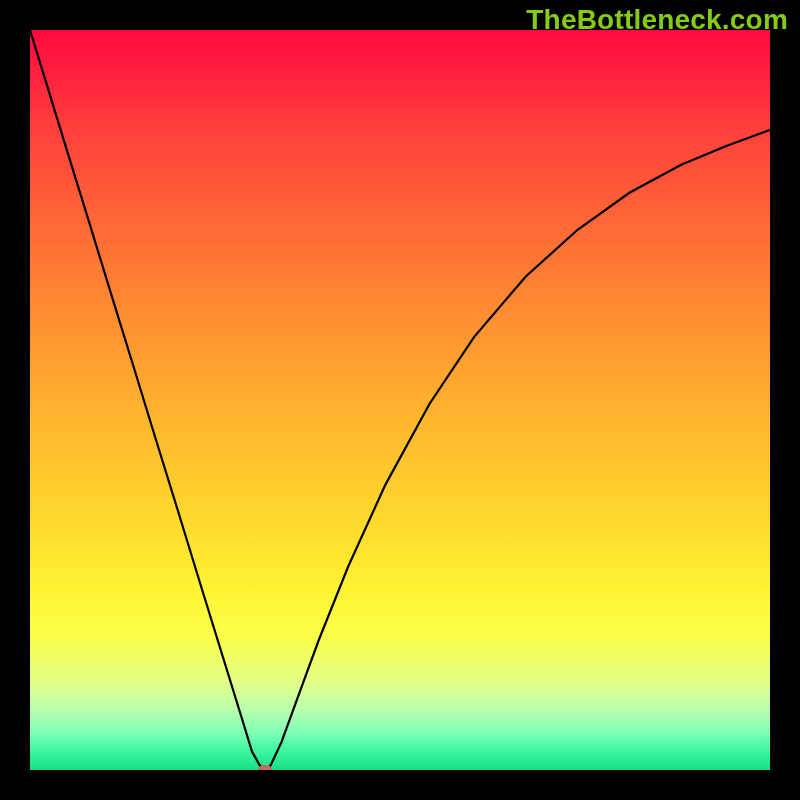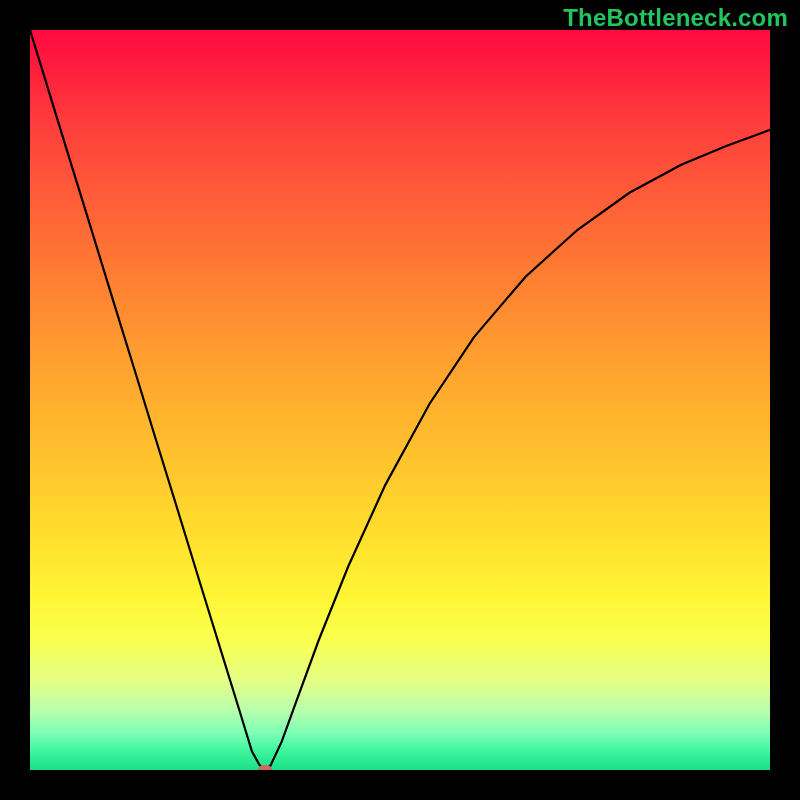--- a/index.html
+++ b/index.html
@@ -14,22 +14,22 @@
   .frame {
     position: relative;
     width: 800px;
     height: 800px;
     background: #000;
   }
   .watermark {
     position: absolute;
     top: 4px;
     right: 12px;
-    color: #22c55e;
-    font-size: 24px;
+    color: #84cc16;
+    font-size: 28px;
     font-weight: 600;
     letter-spacing: 0.2px;
     z-index: 5;
     user-select: none;
     margin-left: 16px;
   }
   .plot-area {
     position: absolute;
     left: 30px;
     top: 30px;

